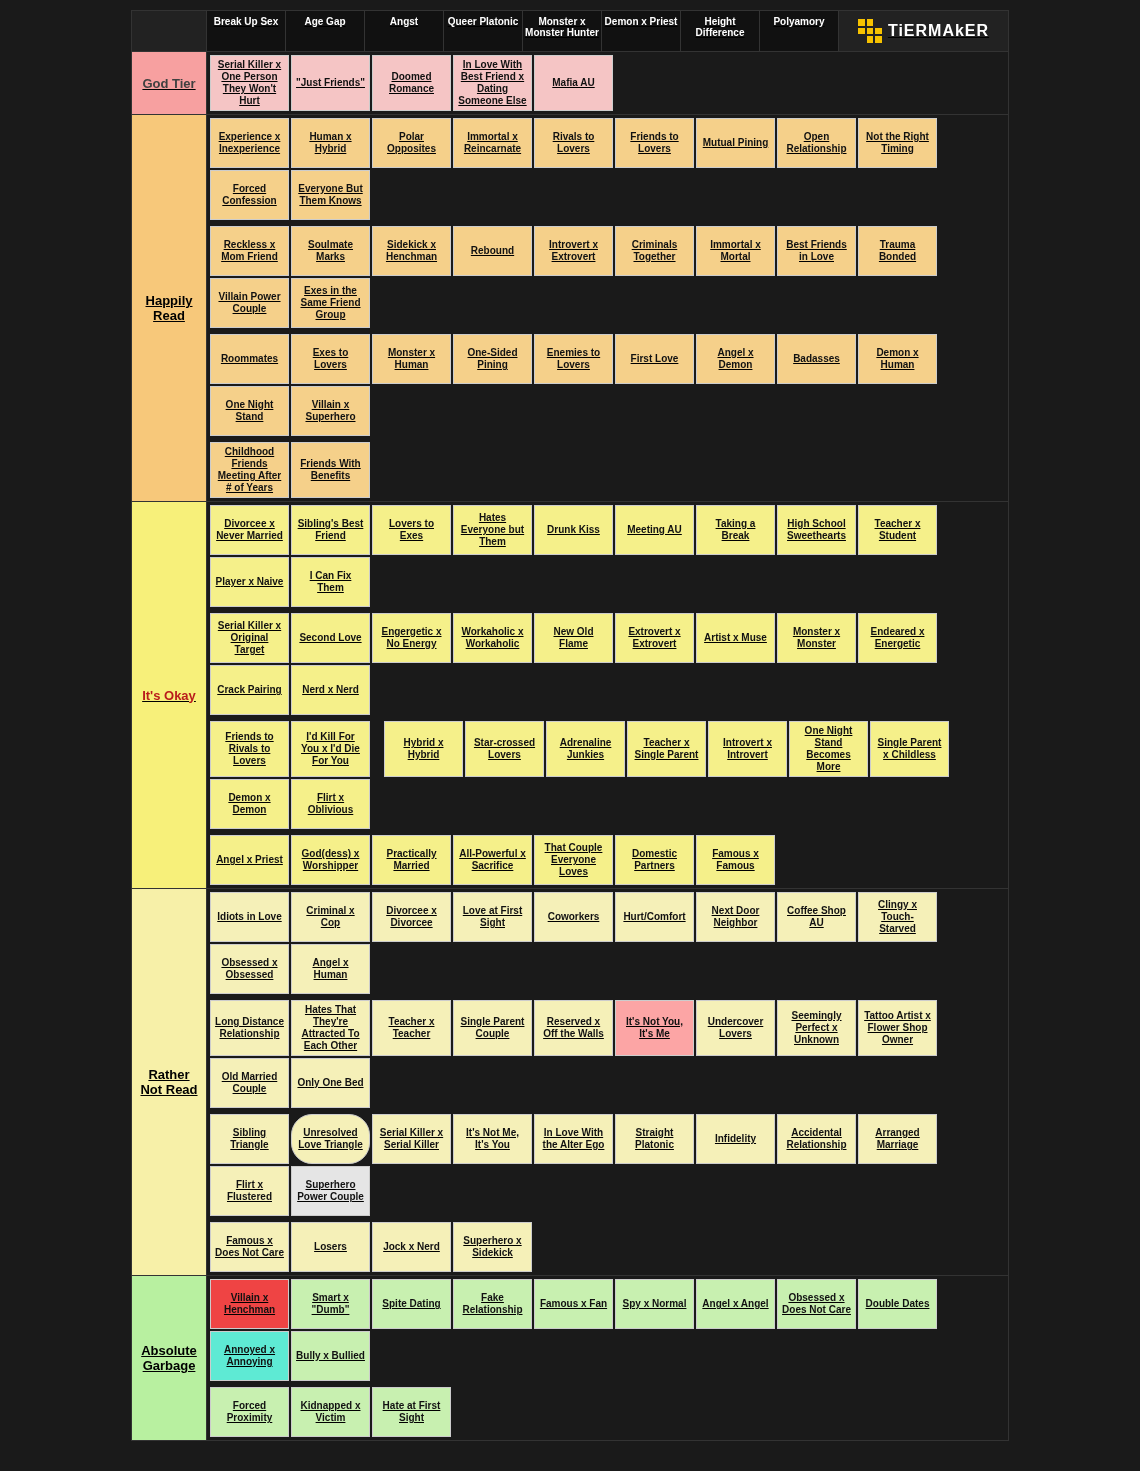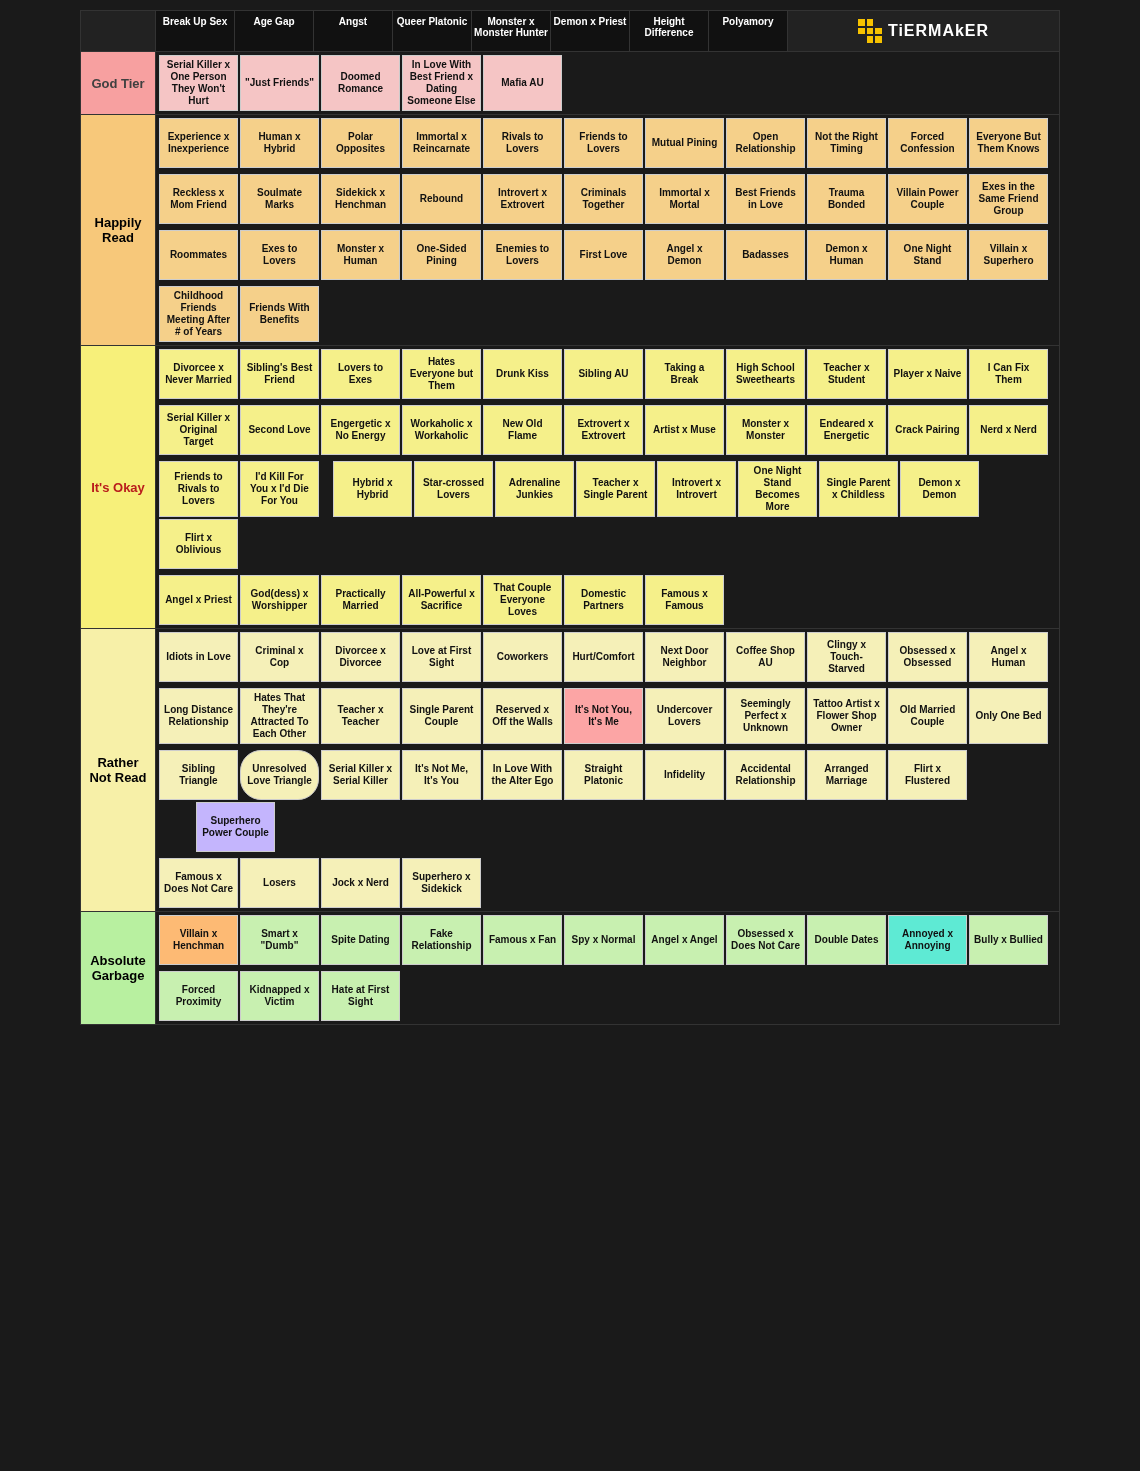--- a/index.html
+++ b/index.html
@@ -4,23 +4,24 @@
   <style>
     * { box-sizing: border-box; margin: 0; padding: 0; }
     body {
       font-family: Arial, sans-serif;
       background: #1a1a1a;
       display: flex;
       justify-content: center;
       padding: 10px;
     }
     .tier-table {
-      width: 980px;
+      width: 878px;
       border-collapse: collapse;
       background: #111;
+      text-decoration: underline;
     }
     .tier-label-cell {
       width: 75px;
       text-align: center;
       font-weight: bold;
       font-size: 13px;
       padding: 4px;
       border: 1px solid #333;
     }
     .tier-content-cell {
@@ -203,21 +204,21 @@
       <span>It's Okay</span>
     </td>
     <td colspan="11" class="tier-content-cell" style="background:#1a1a1a;">
 
       <div class="tier-row">
         <div class="card" style="background:#f5f08a;">Divorcee x Never Married</div>
         <div class="card" style="background:#f5f08a;">Sibling's Best Friend</div>
         <div class="card" style="background:#f5f08a;">Lovers to Exes</div>
         <div class="card" style="background:#f5f08a;">Hates Everyone but Them</div>
         <div class="card" style="background:#f5f08a;">Drunk Kiss</div>
-        <div class="card" style="background:#f5f08a;">Sibling AU</div>
+        <div class="card" style="background:#f5f08a;">Meeting AU</div>
         <div class="card" style="background:#f5f08a;">Taking a Break</div>
         <div class="card" style="background:#f5f08a;">High School Sweethearts</div>
         <div class="card" style="background:#f5f08a;">Teacher x Student</div>
         <div class="card" style="background:#f5f08a;">Player x Naive</div>
         <div class="card" style="background:#f5f08a;">I Can Fix Them</div>
       </div>
 
       <div class="tier-row">
         <div class="card" style="background:#f5f08a;">Serial Killer x Original Target</div>
         <div class="card" style="background:#f5f08a;">Second Love</div>
@@ -296,40 +297,40 @@
         <div class="card" style="background:#f5f0b8;">Sibling Triangle</div>
         <div class="card" style="background:#f5f0b8;border-radius:21px;">Unresolved Love Triangle</div>
         <div class="card" style="background:#f5f0b8;">Serial Killer x Serial Killer</div>
         <div class="card" style="background:#f5f0b8;">It's Not Me, It's You</div>
         <div class="card" style="background:#f5f0b8;">In Love With the Alter Ego</div>
         <div class="card" style="background:#f5f0b8;">Straight Platonic</div>
         <div class="card" style="background:#f5f0b8;">Infidelity</div>
         <div class="card" style="background:#f5f0b8;">Accidental Relationship</div>
         <div class="card" style="background:#f5f0b8;">Arranged Marriage</div>
         <div class="card" style="background:#f5f0b8;">Flirt x Flustered</div>
-        <div class="card" style="background:#c4b5fd;margin-left:37px;">Superhero Power Couple</div>
+        <div class="card" style="background:#e5e5e5;">Superhero Power Couple</div>
       </div>
 
       <div class="tier-row">
         <div class="card" style="background:#f5f0b8;">Famous x Does Not Care</div>
         <div class="card" style="background:#f5f0b8;">Losers</div>
         <div class="card" style="background:#f5f0b8;">Jock x Nerd</div>
         <div class="card" style="background:#f5f0b8;">Superhero x Sidekick</div>
       </div>
     </td>
   </tr>
 
   <tr>
     <td class="tier-label-cell" style="background:#b8f0a0; color:#000; vertical-align:middle;">
       <span>Absolute Garbage</span>
     </td>
     <td colspan="11" class="tier-content-cell" style="background:#1a1a1a;">
 
       <div class="tier-row">
-        <div class="card" style="background:#fdba74;">Villain x Henchman</div>
+        <div class="card" style="background:#ef4444;">Villain x Henchman</div>
         <div class="card" style="background:#c8f0b0;">Smart x "Dumb"</div>
         <div class="card" style="background:#c8f0b0;">Spite Dating</div>
         <div class="card" style="background:#c8f0b0;">Fake Relationship</div>
         <div class="card" style="background:#c8f0b0;">Famous x Fan</div>
         <div class="card" style="background:#c8f0b0;">Spy x Normal</div>
         <div class="card" style="background:#c8f0b0;">Angel x Angel</div>
         <div class="card" style="background:#c8f0b0;">Obsessed x Does Not Care</div>
         <div class="card" style="background:#c8f0b0;">Double Dates</div>
         <div class="card" style="background:#5eead4;">Annoyed x Annoying</div>
         <div class="card" style="background:#c8f0b0;">Bully x Bullied</div>

